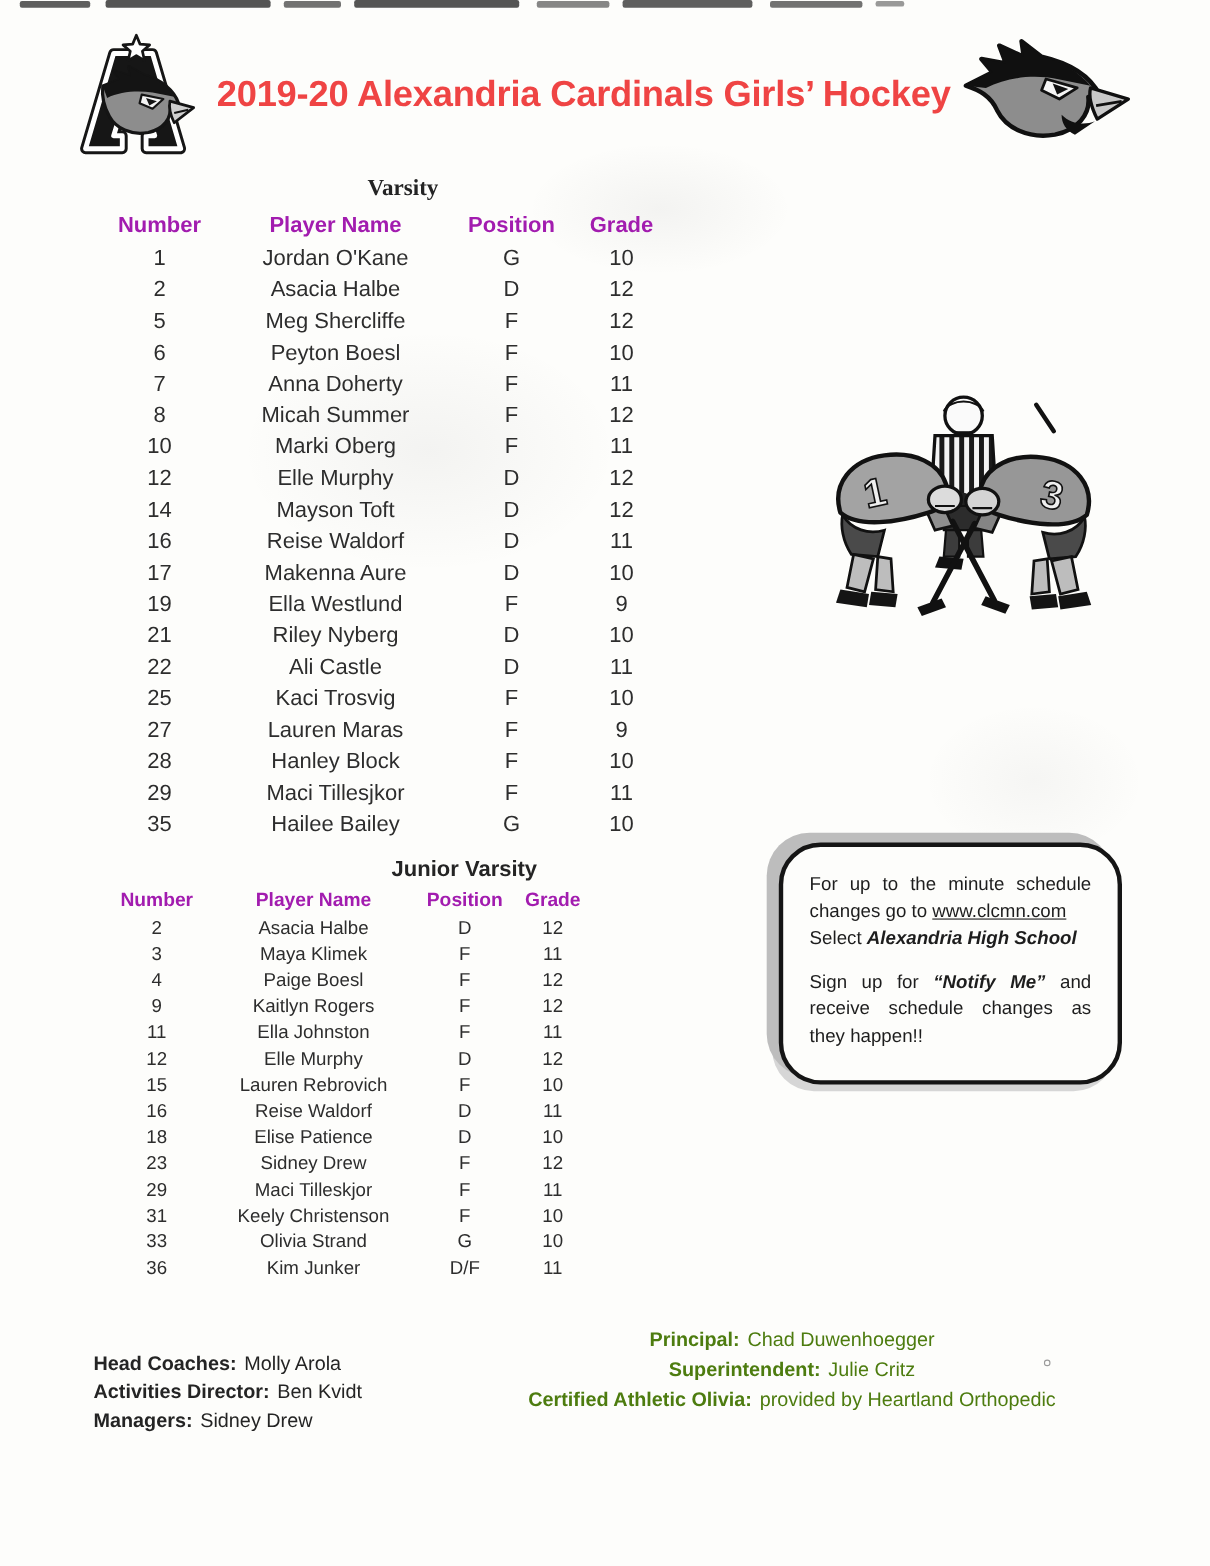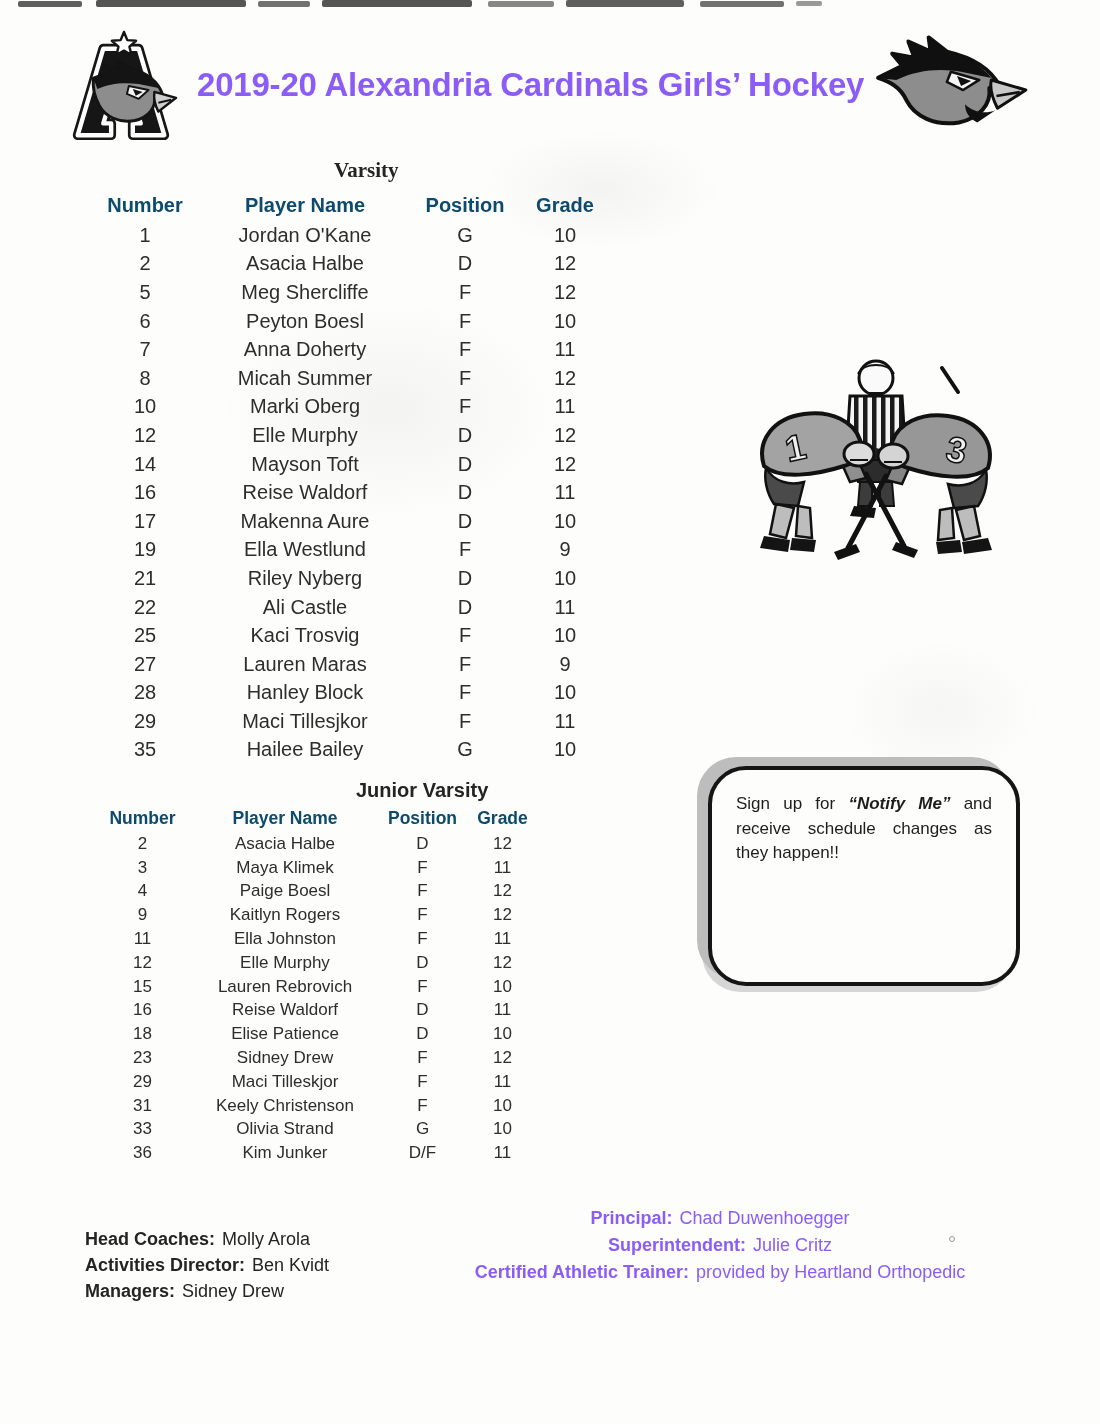--- a/index.html
+++ b/index.html
@@ -19,30 +19,30 @@
   .scan-marks .s7{left:700px;top:1px;width:84px;height:6px;opacity:.7}
   .scan-marks .s8{left:796px;top:1px;width:26px;height:5px;opacity:.5}
   .smudge{position:absolute;border-radius:50%;pointer-events:none;}
   .sm1{left:220px;top:300px;width:340px;height:220px;background:radial-gradient(closest-side,rgba(60,60,60,.05),transparent)}
   .sm2{left:480px;top:130px;width:240px;height:120px;background:radial-gradient(closest-side,rgba(60,60,60,.05),transparent)}
   .sm3{left:840px;top:640px;width:200px;height:140px;background:radial-gradient(closest-side,rgba(60,60,60,.04),transparent)}
   .speck{position:absolute;left:949px;top:1236px;width:4px;height:4px;border:1px solid #9a9a9a;border-radius:50%;}
   
   #left-logo{position:absolute;left:62px;top:30px;width:118px;height:116px;}
   #right-logo{position:absolute;left:872px;top:24px;width:172px;height:124px;}
-  #title{position:absolute;left:197px;top:66px;font-size:33px;font-weight:700;color:#8b5cf6;letter-spacing:-.2px;white-space:nowrap;}
+  #title{position:absolute;left:197px;top:66px;font-size:33px;font-weight:700;color:#ef4444;letter-spacing:-.2px;white-space:nowrap;}
   
   .section-heading{position:absolute;font-weight:700;color:#242424;}
   #varsity-heading{left:334px;top:158px;font-size:21px;font-family:Liberation Serif, serif;}
   #jv-heading{left:324px;top:779px;font-size:20px;margin-left:32px;}
   
   .tbl{position:absolute;}
   .row{display:flex;align-items:center;}
   .c{text-align:center;}
-  .head{font-weight:700;color:#0c4a6e;}
+  .head{font-weight:700;color:#a21caf;}
   .varsity{left:85px;top:190px;}
   .varsity .row{height:28.6px;font-size:20px;}
   .varsity .row.head{height:31px;}
   .varsity .num{width:120px}.varsity .name{width:200px}.varsity .pos{width:120px}.varsity .grade{width:80px}
   .jv{left:85px;top:805px;}
   .jv .row{height:23.8px;font-size:17px;}
   .jv .row.head{height:27px;font-size:17.5px;}
   .jv .num{width:115px}.jv .name{width:170px}.jv .pos{width:105px}.jv .grade{width:55px}
   
   #faceoff{position:absolute;left:746px;top:348px;width:260px;height:240px;}
@@ -51,21 +51,21 @@
     position:absolute;left:708px;top:766px;width:312px;height:220px;box-sizing:border-box;
     border:4px solid #151515;border-radius:38px;background:#fdfdfb;
     box-shadow:-10px -8px 0 1px #bdbdbd, -6px 6px 0 0 #d6d6d6;
     padding:22px 24px 0 24px;
   }
   #info-box p{margin:0 0 15px 0;font-size:17px;line-height:24.5px;color:#1d1d1d;text-align:justify;}
   #info-box .url{text-decoration:underline;}
   #info-box .bi{font-weight:700;font-style:italic;}
   
   #staff-left{position:absolute;left:85px;top:1190px;width:430px;font-size:18px;line-height:26px;color:#242424;margin-top:36px;}
-  #staff-right{position:absolute;left:430px;top:1205px;width:580px;text-align:center;font-size:18px;line-height:27px;color:#8b5cf6;}
+  #staff-right{position:absolute;left:430px;top:1205px;width:580px;text-align:center;font-size:18px;line-height:27px;color:#4d7c0f;}
   .staff-label{font-weight:700;}
   .staff-label.normal{font-weight:400;}
   .staff-value{margin-left:7px;}
 </style>
 </head>
 <body>
 
 <div id="page">
 
   <div class="scan-marks">
@@ -413,20 +413,22 @@
       <path d="M196 20 L212 44" stroke="#111" stroke-width="4" stroke-linecap="round"></path>
       <path d="M164 118 L148 114 L140 132 L156 136 Z" fill="#858585" stroke="#111" stroke-width="2.5"></path>
       <path d="M242 120 C250 94 232 72 202 68 C174 64 152 76 146 94 C142 106 148 116 162 120 C190 129 226 134 242 120 Z" fill="#979797" stroke="#111" stroke-width="4"></path>
       <ellipse cx="147" cy="108" rx="15" ry="12" fill="#d4d4d4" stroke="#111" stroke-width="3"></ellipse>
       <path d="M138 114 L156 114" stroke="#111" stroke-width="2"></path>
       <text x="208" y="114" transform="rotate(12 208 114)" font-family="Liberation Sans, sans-serif" font-size="36" font-weight="bold" fill="#efefef" stroke="#111" stroke-width="1.5" text-anchor="middle">3</text>
     </g>
   </svg>
 
   <div id="info-box">
+    <p><span>For up to the minute schedule changes go to </span><span class="url">www.clcmn.com</span><br>
+      <span>Select </span><span class="bi">Alexandria High School</span></p>
     <p><span>Sign up for </span><span class="bi">“Notify Me”</span><span> and receive schedule changes as they happen!!</span></p>
   </div>
 
   <div id="staff-left">
     <div class="staff-line">
       <span class="staff-label">Head Coaches:</span><span class="staff-value">Molly Arola</span>
     </div>
     <div class="staff-line">
       <span class="staff-label">Activities Director:</span><span class="staff-value">Ben Kvidt</span>
     </div>
@@ -436,17 +438,17 @@
   </div>
 
   <div id="staff-right">
     <div class="staff-line">
       <span class="staff-label">Principal:</span><span class="staff-value">Chad Duwenhoegger</span>
     </div>
     <div class="staff-line">
       <span class="staff-label">Superintendent:</span><span class="staff-value">Julie Critz</span>
     </div>
     <div class="staff-line">
-      <span class="staff-label">Certified Athletic Trainer:</span><span class="staff-value">provided by Heartland Orthopedic</span>
+      <span class="staff-label">Certified Athletic Olivia:</span><span class="staff-value">provided by Heartland Orthopedic</span>
     </div>
   </div>
 
 </div>
 
 </body></html>

